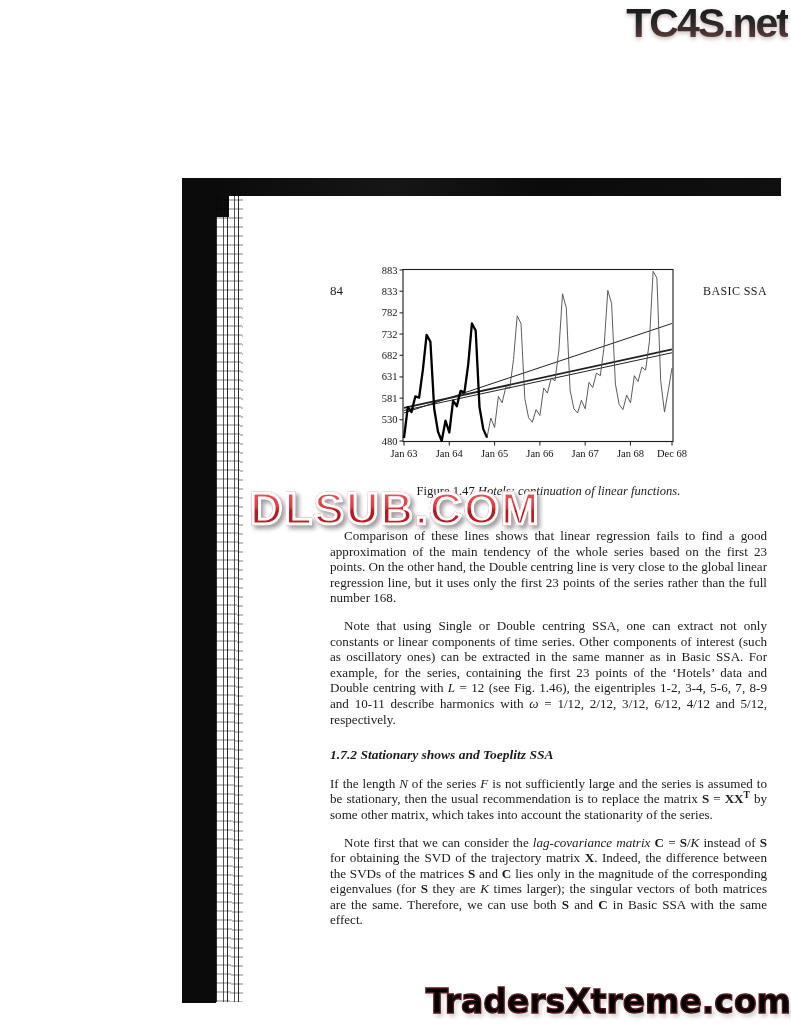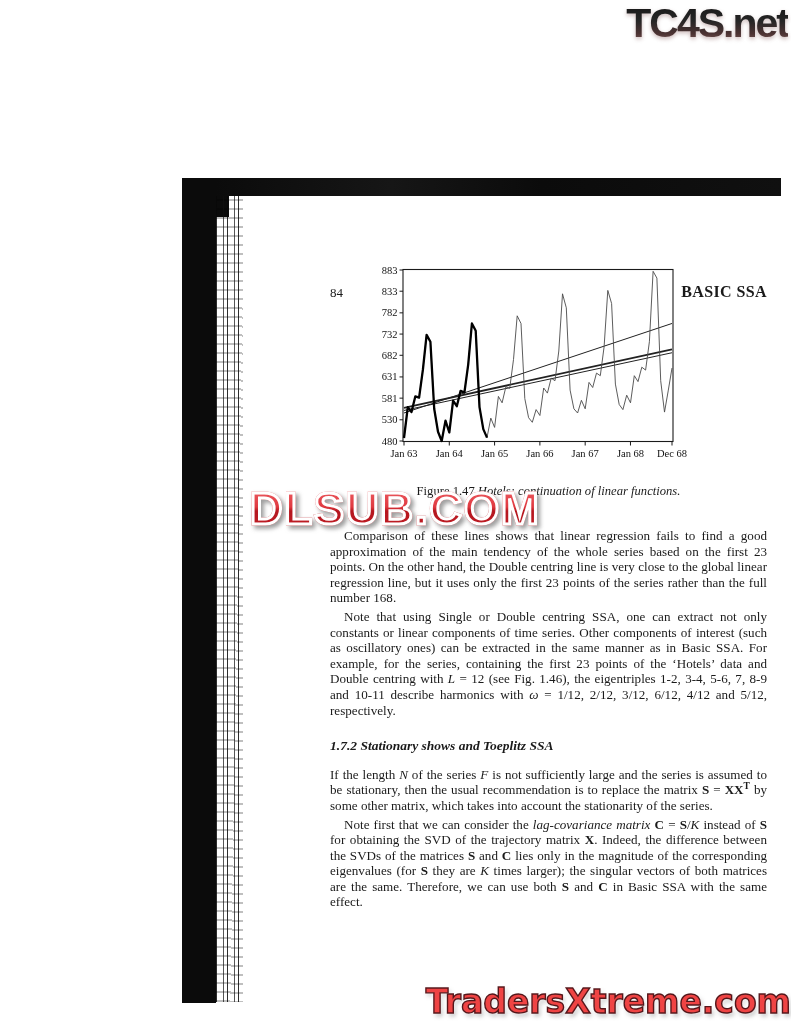--- a/index.html
+++ b/index.html
@@ -24,43 +24,43 @@
           background:linear-gradient(180deg,#141414 0%,#262626 45%,#4d3333 72%,#96706e 100%);
           -webkit-background-clip:text;background-clip:text;color:transparent;
           filter:drop-shadow(0 2px 2px rgba(140,100,100,.45));}
   .wm-mid{position:absolute;left:250px;top:483px;z-index:6;font-family:Liberation Sans, sans-serif;
           font-weight:bold;font-size:45px;letter-spacing:2px;
           background:linear-gradient(180deg,#ef676c 0%,#e03940 46%,#b5161e 54%,#c52029 100%);
           -webkit-background-clip:text;background-clip:text;color:transparent;
           -webkit-text-stroke:3px #ffffff;
           filter:drop-shadow(3px 3px 2px rgba(95,95,95,.6));}
   .wm-bottom{position:absolute;right:0px;bottom:3px;font-family:"DejaVu Sans",sans-serif;
-          font-weight:bold;font-size:33px;letter-spacing:0px;color:#ef4444;
+          font-weight:bold;font-size:33px;letter-spacing:0px;color:#000000;
           -webkit-text-stroke:1.4px #54161a;
           text-shadow:0 0 5px #ffffff,0 0 9px #ffffff,2px 3px 4px rgba(90,90,90,.5);}
 
   
   .header-row{position:absolute;left:330px;top:239px;width:437px;display:flex;
               justify-content:space-between;align-items:baseline;margin-top:44px;}
   .pagenum{font-size:13px;}
-  .running{font-size:16px;font-weight:bold;letter-spacing:.4px;}
+  .running{font-size:12px;font-weight:normal;letter-spacing:.4px;}
 
   
   .chart{position:absolute;left:350px;top:255px;}
   .chart .tick{font-family:"Liberation Serif",serif;font-size:10.5px;fill:#111;}
 
   
   .caption{position:absolute;left:330px;top:484px;width:437px;text-align:center;
            font-size:12.6px;z-index:2;}
 
   
   .body-text{position:absolute;left:330px;top:528px;width:437px;font-size:13.1px;
              line-height:15.6px;text-align:justify;z-index:1;}
   .body-text p{margin:0;}
-  .body-text p + p{margin-top:3px;}
+  .body-text p + p{margin-top:12px;}
   .indent{text-indent:14px;}
   .subhead{margin:20px 0 13px 0;font-size:13.5px;font-weight:bold;font-style:italic;
            text-align:left;}
   .sg-i{font-style:italic;}
   .sg-b{font-weight:bold;}
   .sg-bsup{font-weight:bold;vertical-align:super;font-size:.72em;line-height:0;}
 </style>
 </head>
 <body>
 

